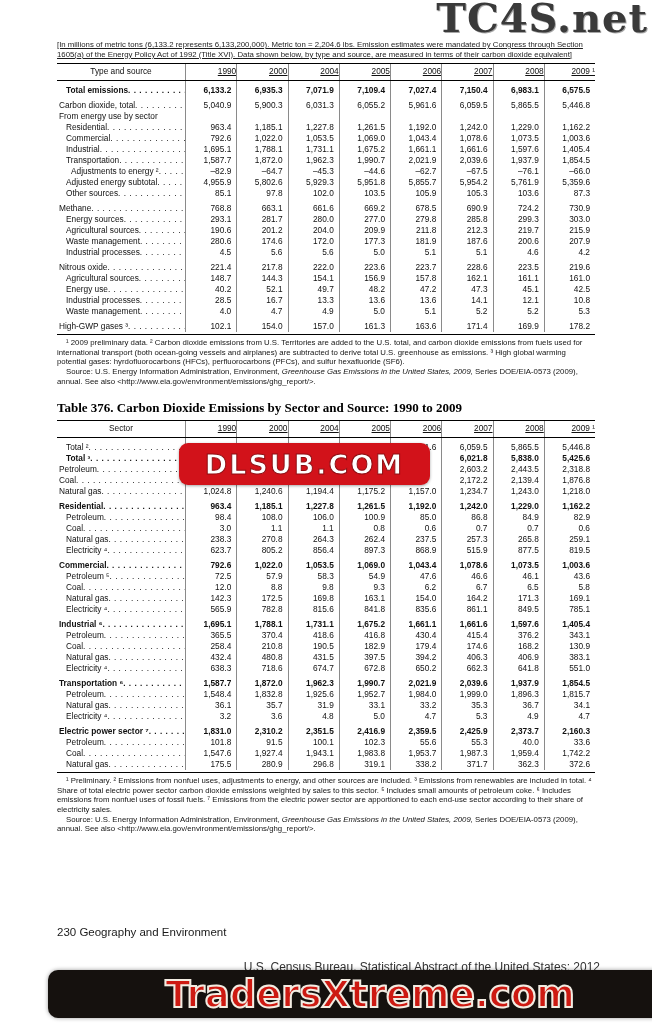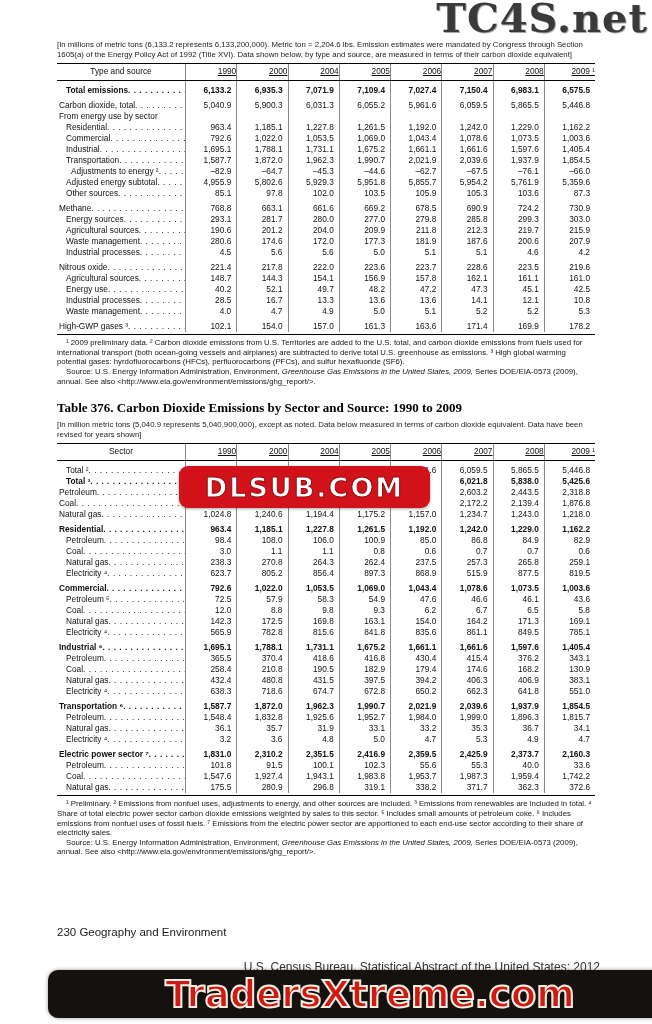--- a/index.html
+++ b/index.html
@@ -2,21 +2,21 @@
 <html><head>
 <meta charset="utf-8">
 <style>
   html,body{margin:0;padding:0;background:#ffffff;}
   .page{position:relative;width:652px;height:1024px;background:#ffffff;overflow:hidden;
         font-family:"Liberation Sans",sans-serif;color:#111;}
   .content{position:absolute;left:57px;right:57px;top:40px;}
 
   .t-title{font-family:"Liberation Serif",serif;font-weight:bold;font-size:13px;line-height:15px;
            margin:0 0 5px 0;color:#000;}
-  .t-note{font-size:7.8px;line-height:9.6px;margin-bottom:4px;color:#1c1c1c;}
+  .t-note{font-size:7.8px;line-height:9.6px;margin-bottom:4px;color:#1c1c1c;text-decoration:underline;}
 
   .t-grid{position:relative;border-top:1.4px solid #000;border-bottom:1.4px solid #000;padding-bottom:2px;}
   .t-row{display:flex;align-items:stretch;}
   .t-cell{font-size:8.3px;line-height:11px;box-sizing:border-box;color:#101010;}
   .t-stub{width:128px;min-width:128px;display:flex;align-items:baseline;padding-left:2px;}
   .t-val{flex:1;text-align:right;padding-right:5px;border-left:1px solid #8a8a8a;}
   .t-head{border-bottom:1.2px solid #000;}
   .t-head .t-stub{justify-content:center;padding-top:2px;padding-bottom:3px;padding-left:0;}
   .t-head .t-val{text-align:right;padding:2px 0 3px 12px;text-decoration:underline;}
   .lb{white-space:nowrap;}
@@ -364,21 +364,20 @@
             <div class="t-cell t-val">169.9</div>
             <div class="t-cell t-val">178.2</div>
           </div>
         </div>
       <div class="t-foot">¹ 2009 preliminary data. ² Carbon dioxide emissions from U.S. Territories are added to the U.S. total, and carbon dioxide emissions from fuels used for international transport (both ocean-going vessels and airplanes) are subtracted to derive total U.S. greenhouse as emissions. ³ High global warming potential gases: hyrdofluorocarbons (HFCs), perfluorocarbons (PFCs), and sulfur hexafluoride (SF6).</div>
       <div class="t-src"><span>Source: U.S. Energy Information Administration, Environment, </span><span style="font-style: italic;">Greenhouse Gas Emissions in the United States, 2009,</span><span> Series DOE/EIA-0573 (2009), annual. See also &lt;http://www.eia.gov/environment/emissions/ghg_report/&gt;.</span></div>
     </div>
 
     <div class="sec">
       <div class="t-title">Table 376. Carbon Dioxide Emissions by Sector and Source: 1990 to 2009</div>
-      <div class="t-note">[In million metric tons (5,040.9 represents 5,040,900,000), except as noted. Data below measured in terms of carbon dioxide equivalent. Data have been revised for years shown]</div>
       <div class="t-grid">
         <div class="dlsub">
           <span>DLSUB.COM</span>
         </div>
       <div class="t-row t-head">
             <div class="t-cell t-stub">Sector</div>
             <div class="t-cell t-val">1990</div>
             <div class="t-cell t-val">2000</div>
             <div class="t-cell t-val">2004</div>
             <div class="t-cell t-val">2005</div>

